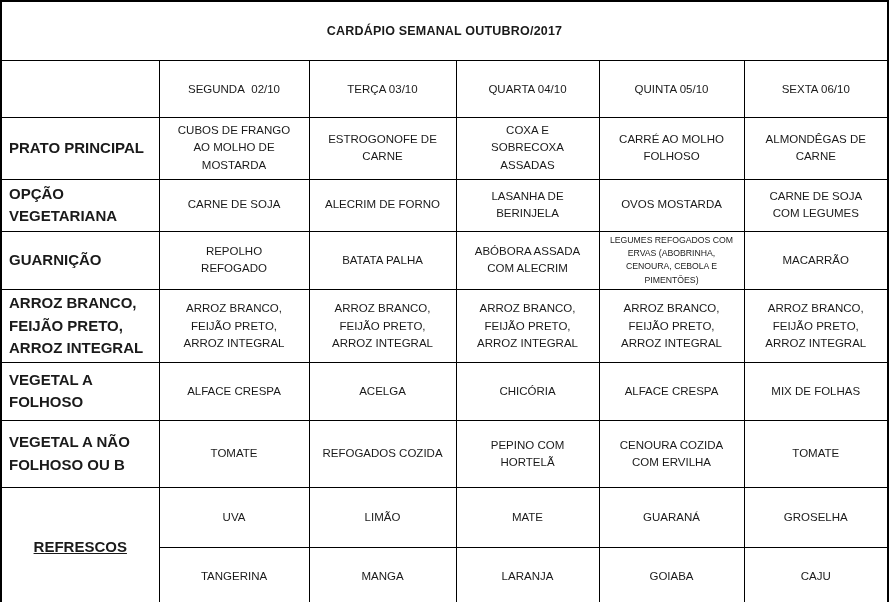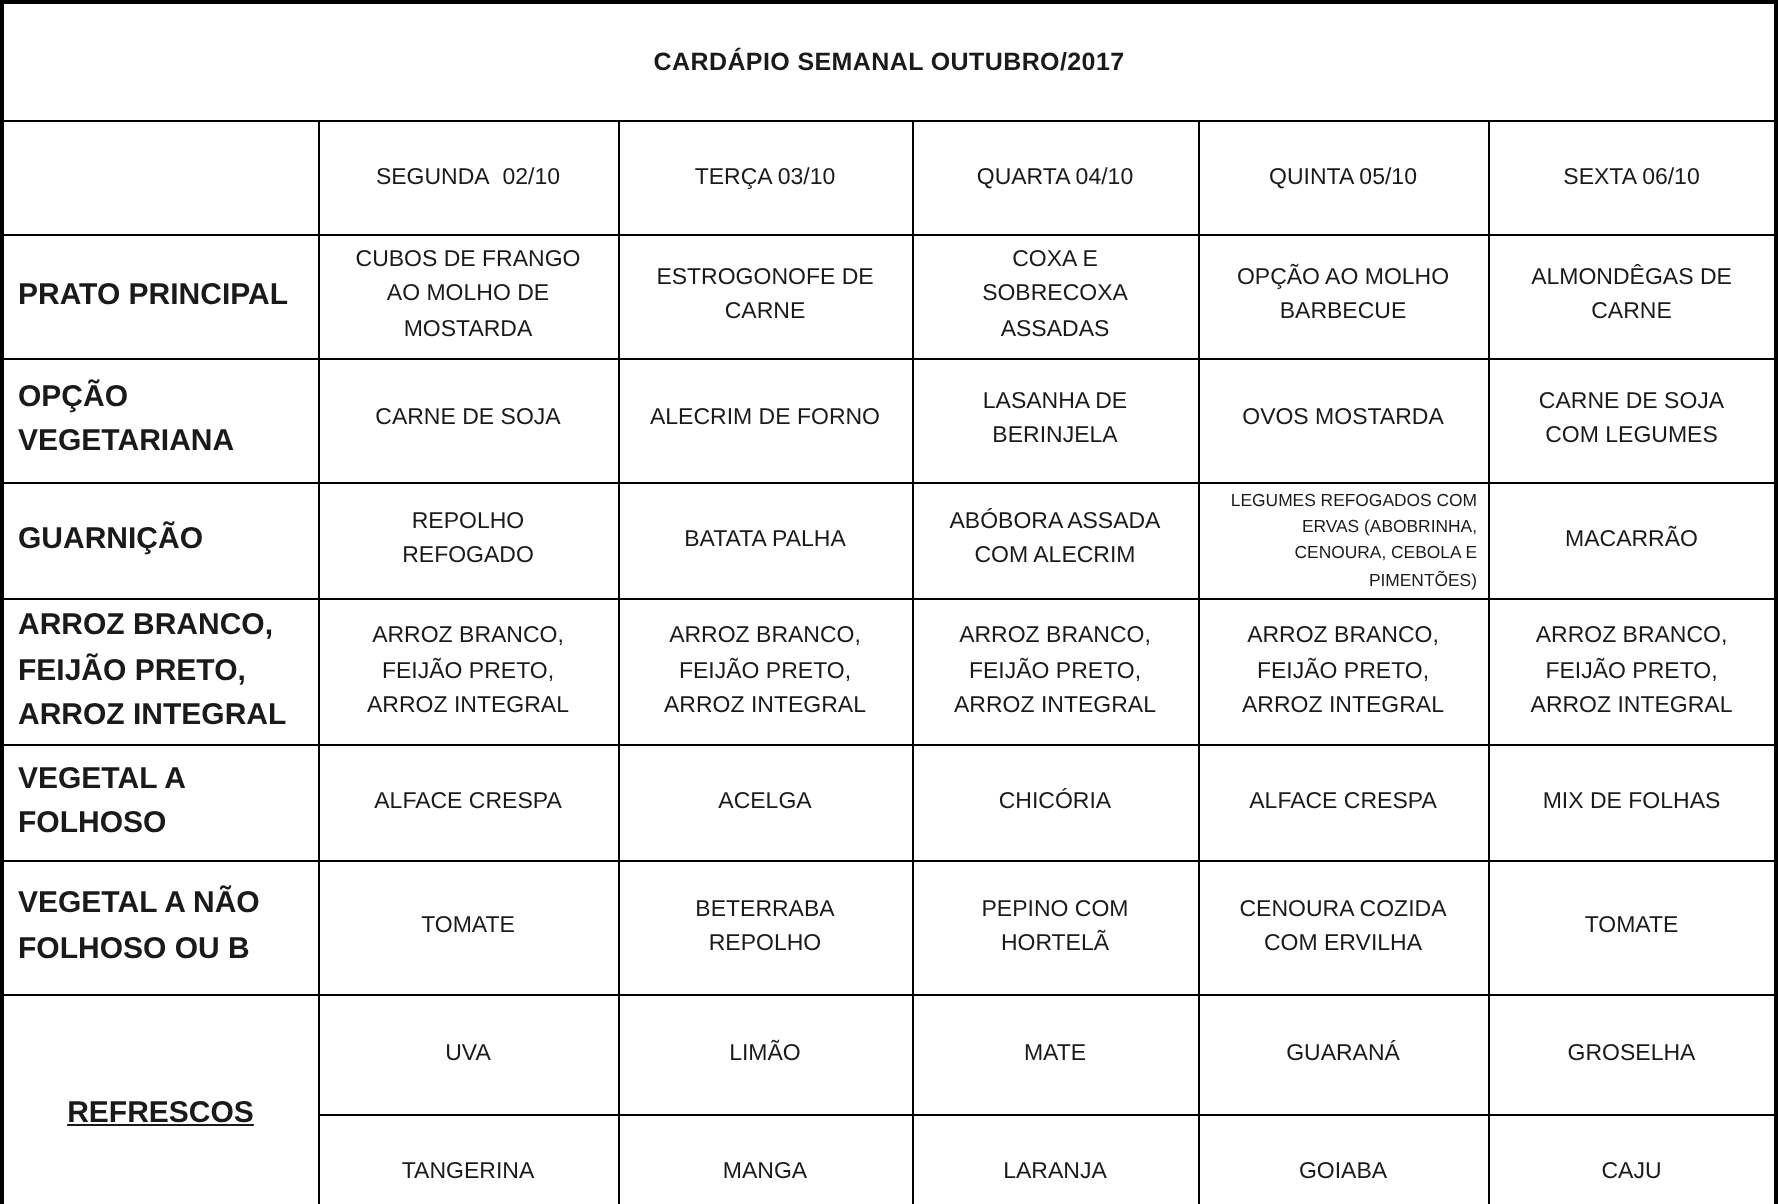--- a/index.html
+++ b/index.html
@@ -44,21 +44,20 @@
   .menu-cell {
     text-align: center;
     font-size: 11.5px;
     line-height: 1.5;
     padding: 2px 12px;
   }
   .menu-cell.small-text {
     font-size: 8.7px;
     line-height: 1.55;
     padding: 2px 5px;
-    text-align: right;
   }
   .corner-cell {
     background: #ffffff;
   }
 </style>
 </head>
 <body>
 
 <table class="menu-table">
   <colgroup>
@@ -82,25 +81,25 @@
     <td class="day-header">QUARTA 04/10</td>
     <td class="day-header">QUINTA 05/10</td>
     <td class="day-header">SEXTA 06/10</td>
   </tr>
 
   <tr style="height:62px">
     <td class="row-label">PRATO PRINCIPAL</td>
     <td class="menu-cell">CUBOS DE FRANGO AO MOLHO DE MOSTARDA</td>
     <td class="menu-cell">ESTROGONOFE DE CARNE</td>
     <td class="menu-cell">COXA E SOBRECOXA ASSADAS</td>
-    <td class="menu-cell">OPÇÃO AO MOLHO BARBECUE</td>
+    <td class="menu-cell">CARRÉ AO MOLHO FOLHOSO</td>
     <td class="menu-cell">ALMONDÊGAS DE CARNE</td>
   </tr>
 
-  <tr style="height:62px">
+  <tr style="height:52px">
     <td class="row-label">OPÇÃO VEGETARIANA</td>
     <td class="menu-cell">CARNE DE SOJA</td>
     <td class="menu-cell">ALECRIM DE FORNO</td>
     <td class="menu-cell">LASANHA DE BERINJELA</td>
     <td class="menu-cell">OVOS MOSTARDA</td>
     <td class="menu-cell">CARNE DE SOJA COM LEGUMES</td>
   </tr>
 
   <tr style="height:58px">
     <td class="row-label">GUARNIÇÃO</td>
@@ -125,21 +124,21 @@
     <td class="menu-cell">ALFACE CRESPA</td>
     <td class="menu-cell">ACELGA</td>
     <td class="menu-cell">CHICÓRIA</td>
     <td class="menu-cell">ALFACE CRESPA</td>
     <td class="menu-cell">MIX DE FOLHAS</td>
   </tr>
 
   <tr style="height:67px">
     <td class="row-label">VEGETAL A NÃO FOLHOSO OU B</td>
     <td class="menu-cell">TOMATE</td>
-    <td class="menu-cell">BETERRABA REPOLHO</td>
+    <td class="menu-cell">REFOGADOS COZIDA</td>
     <td class="menu-cell">PEPINO COM HORTELÃ</td>
     <td class="menu-cell">CENOURA COZIDA COM ERVILHA</td>
     <td class="menu-cell">TOMATE</td>
   </tr>
 
   <tr style="height:60px">
     <td class="row-label" rowspan="2" style="text-align:center; padding-left:4px;text-decoration:underline;">REFRESCOS</td>
     <td class="menu-cell">UVA</td>
     <td class="menu-cell">LIMÃO</td>
     <td class="menu-cell">MATE</td>

